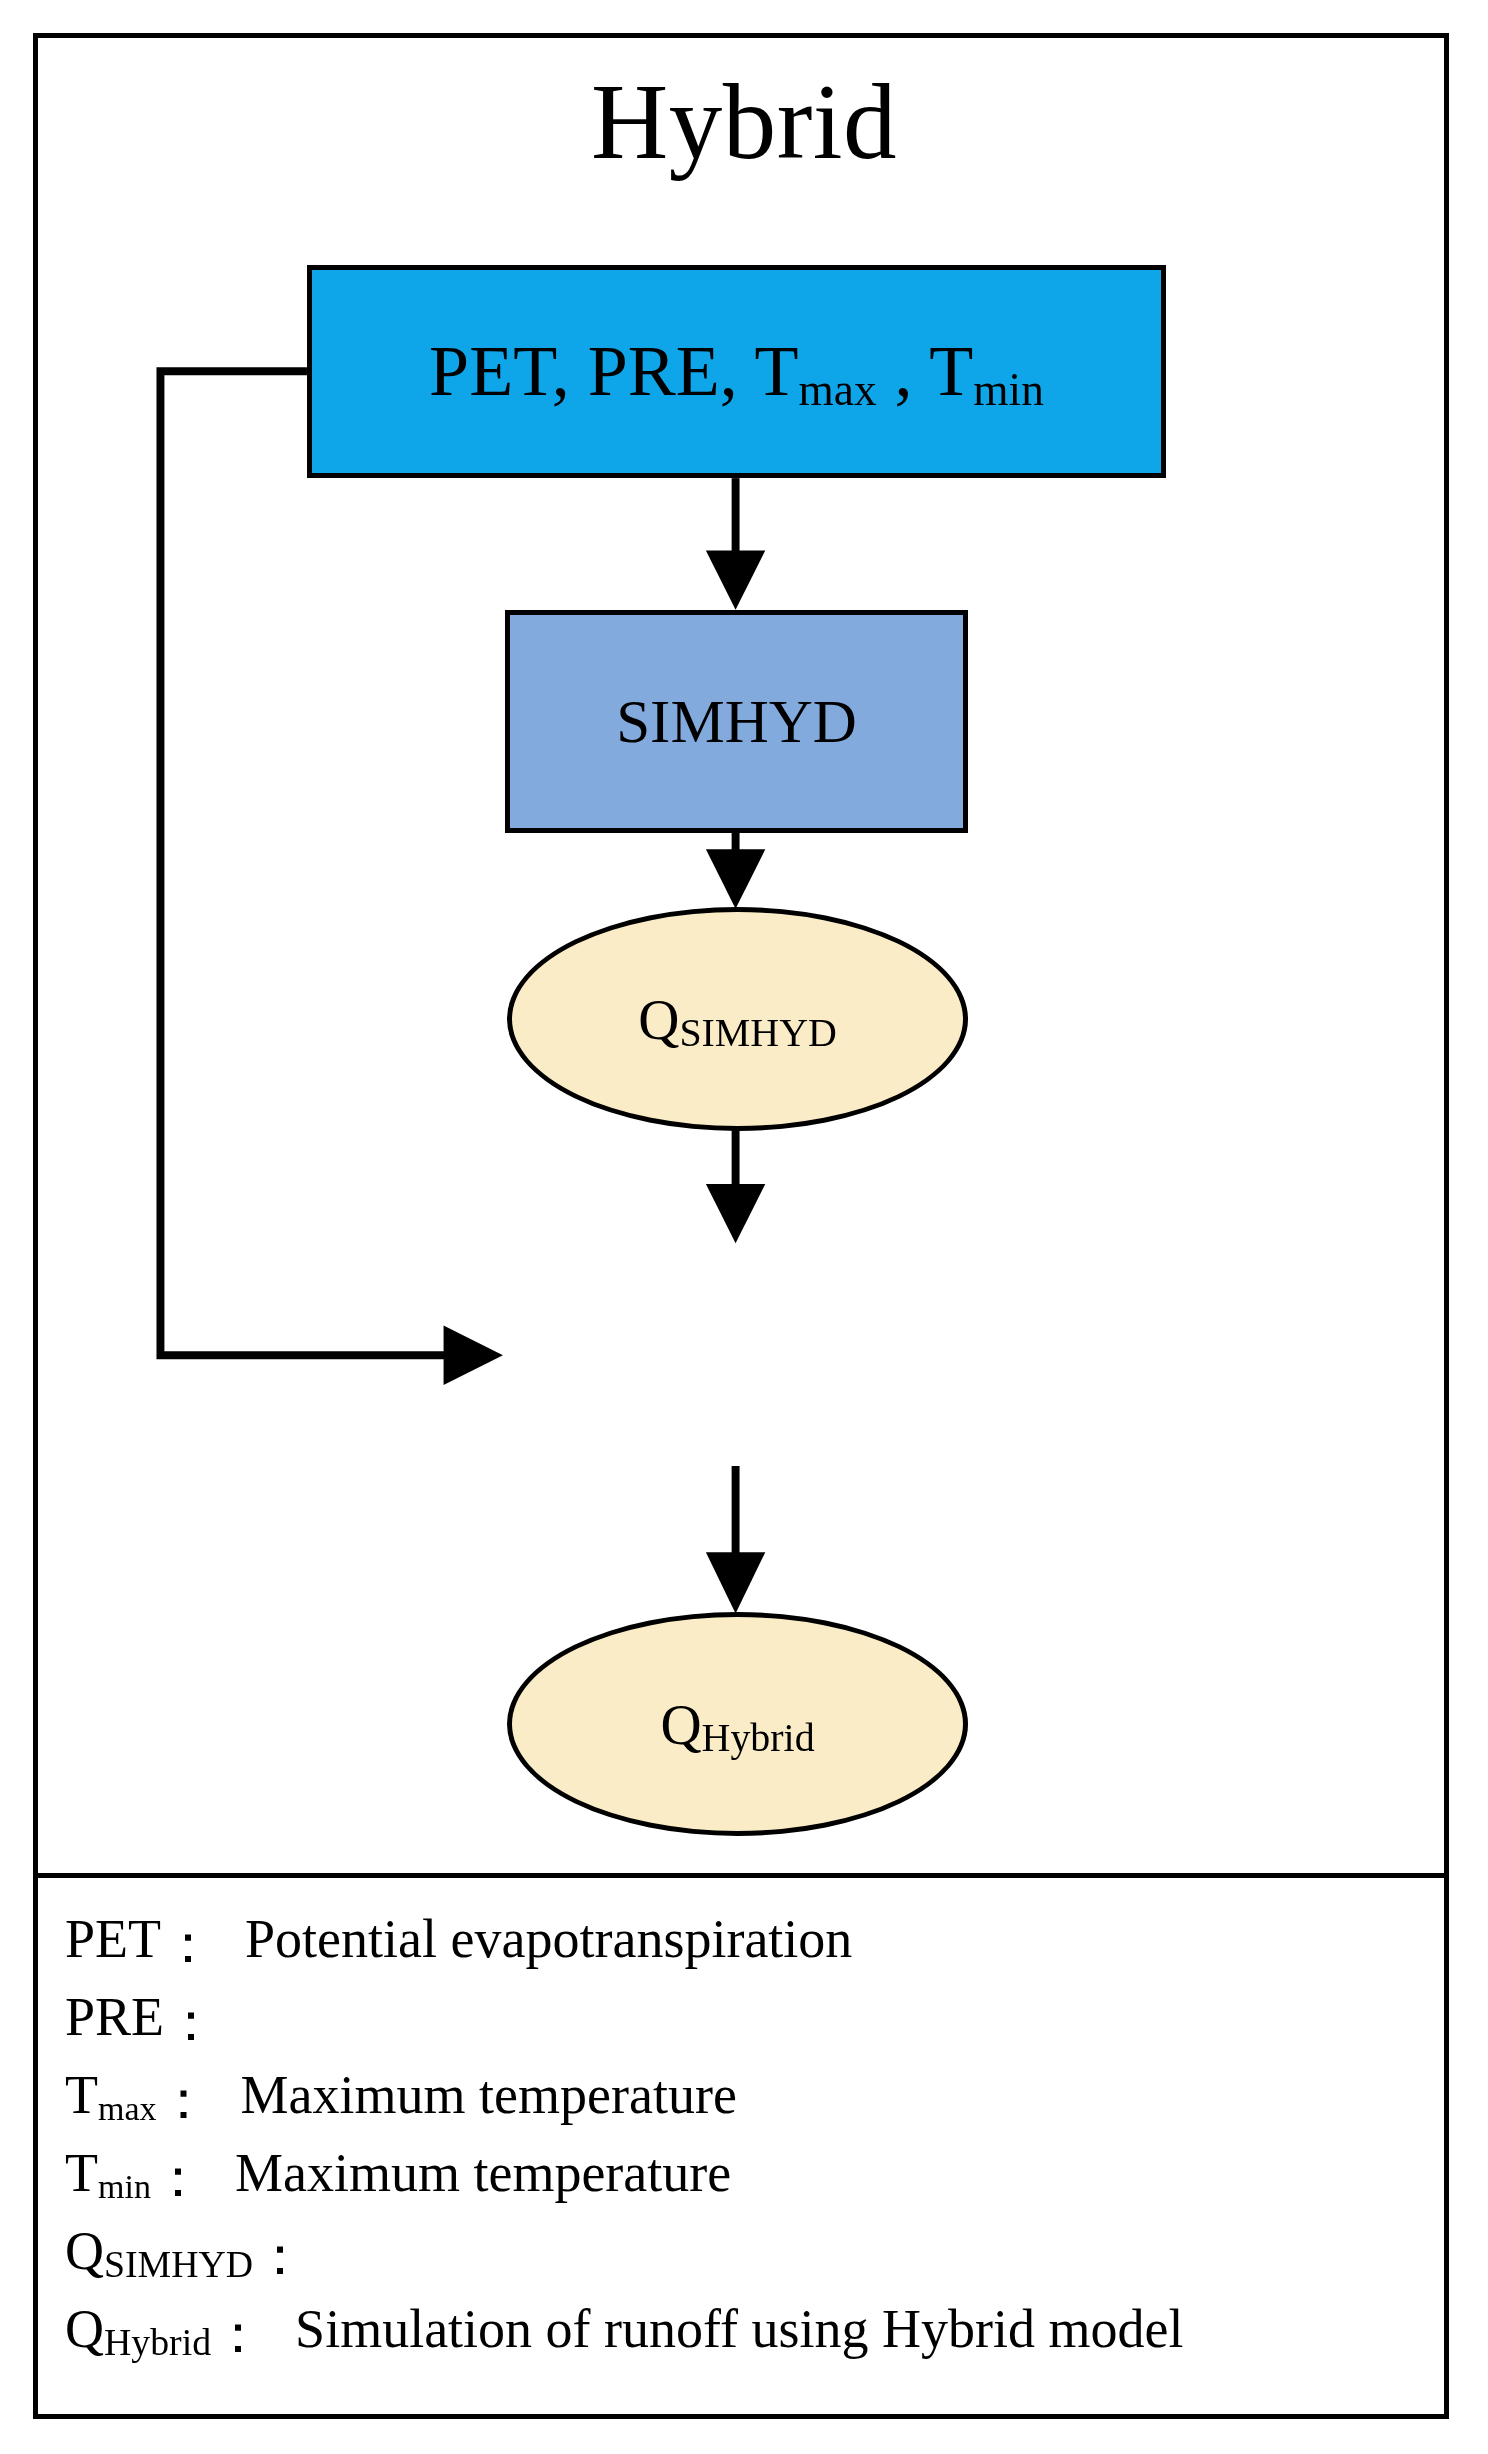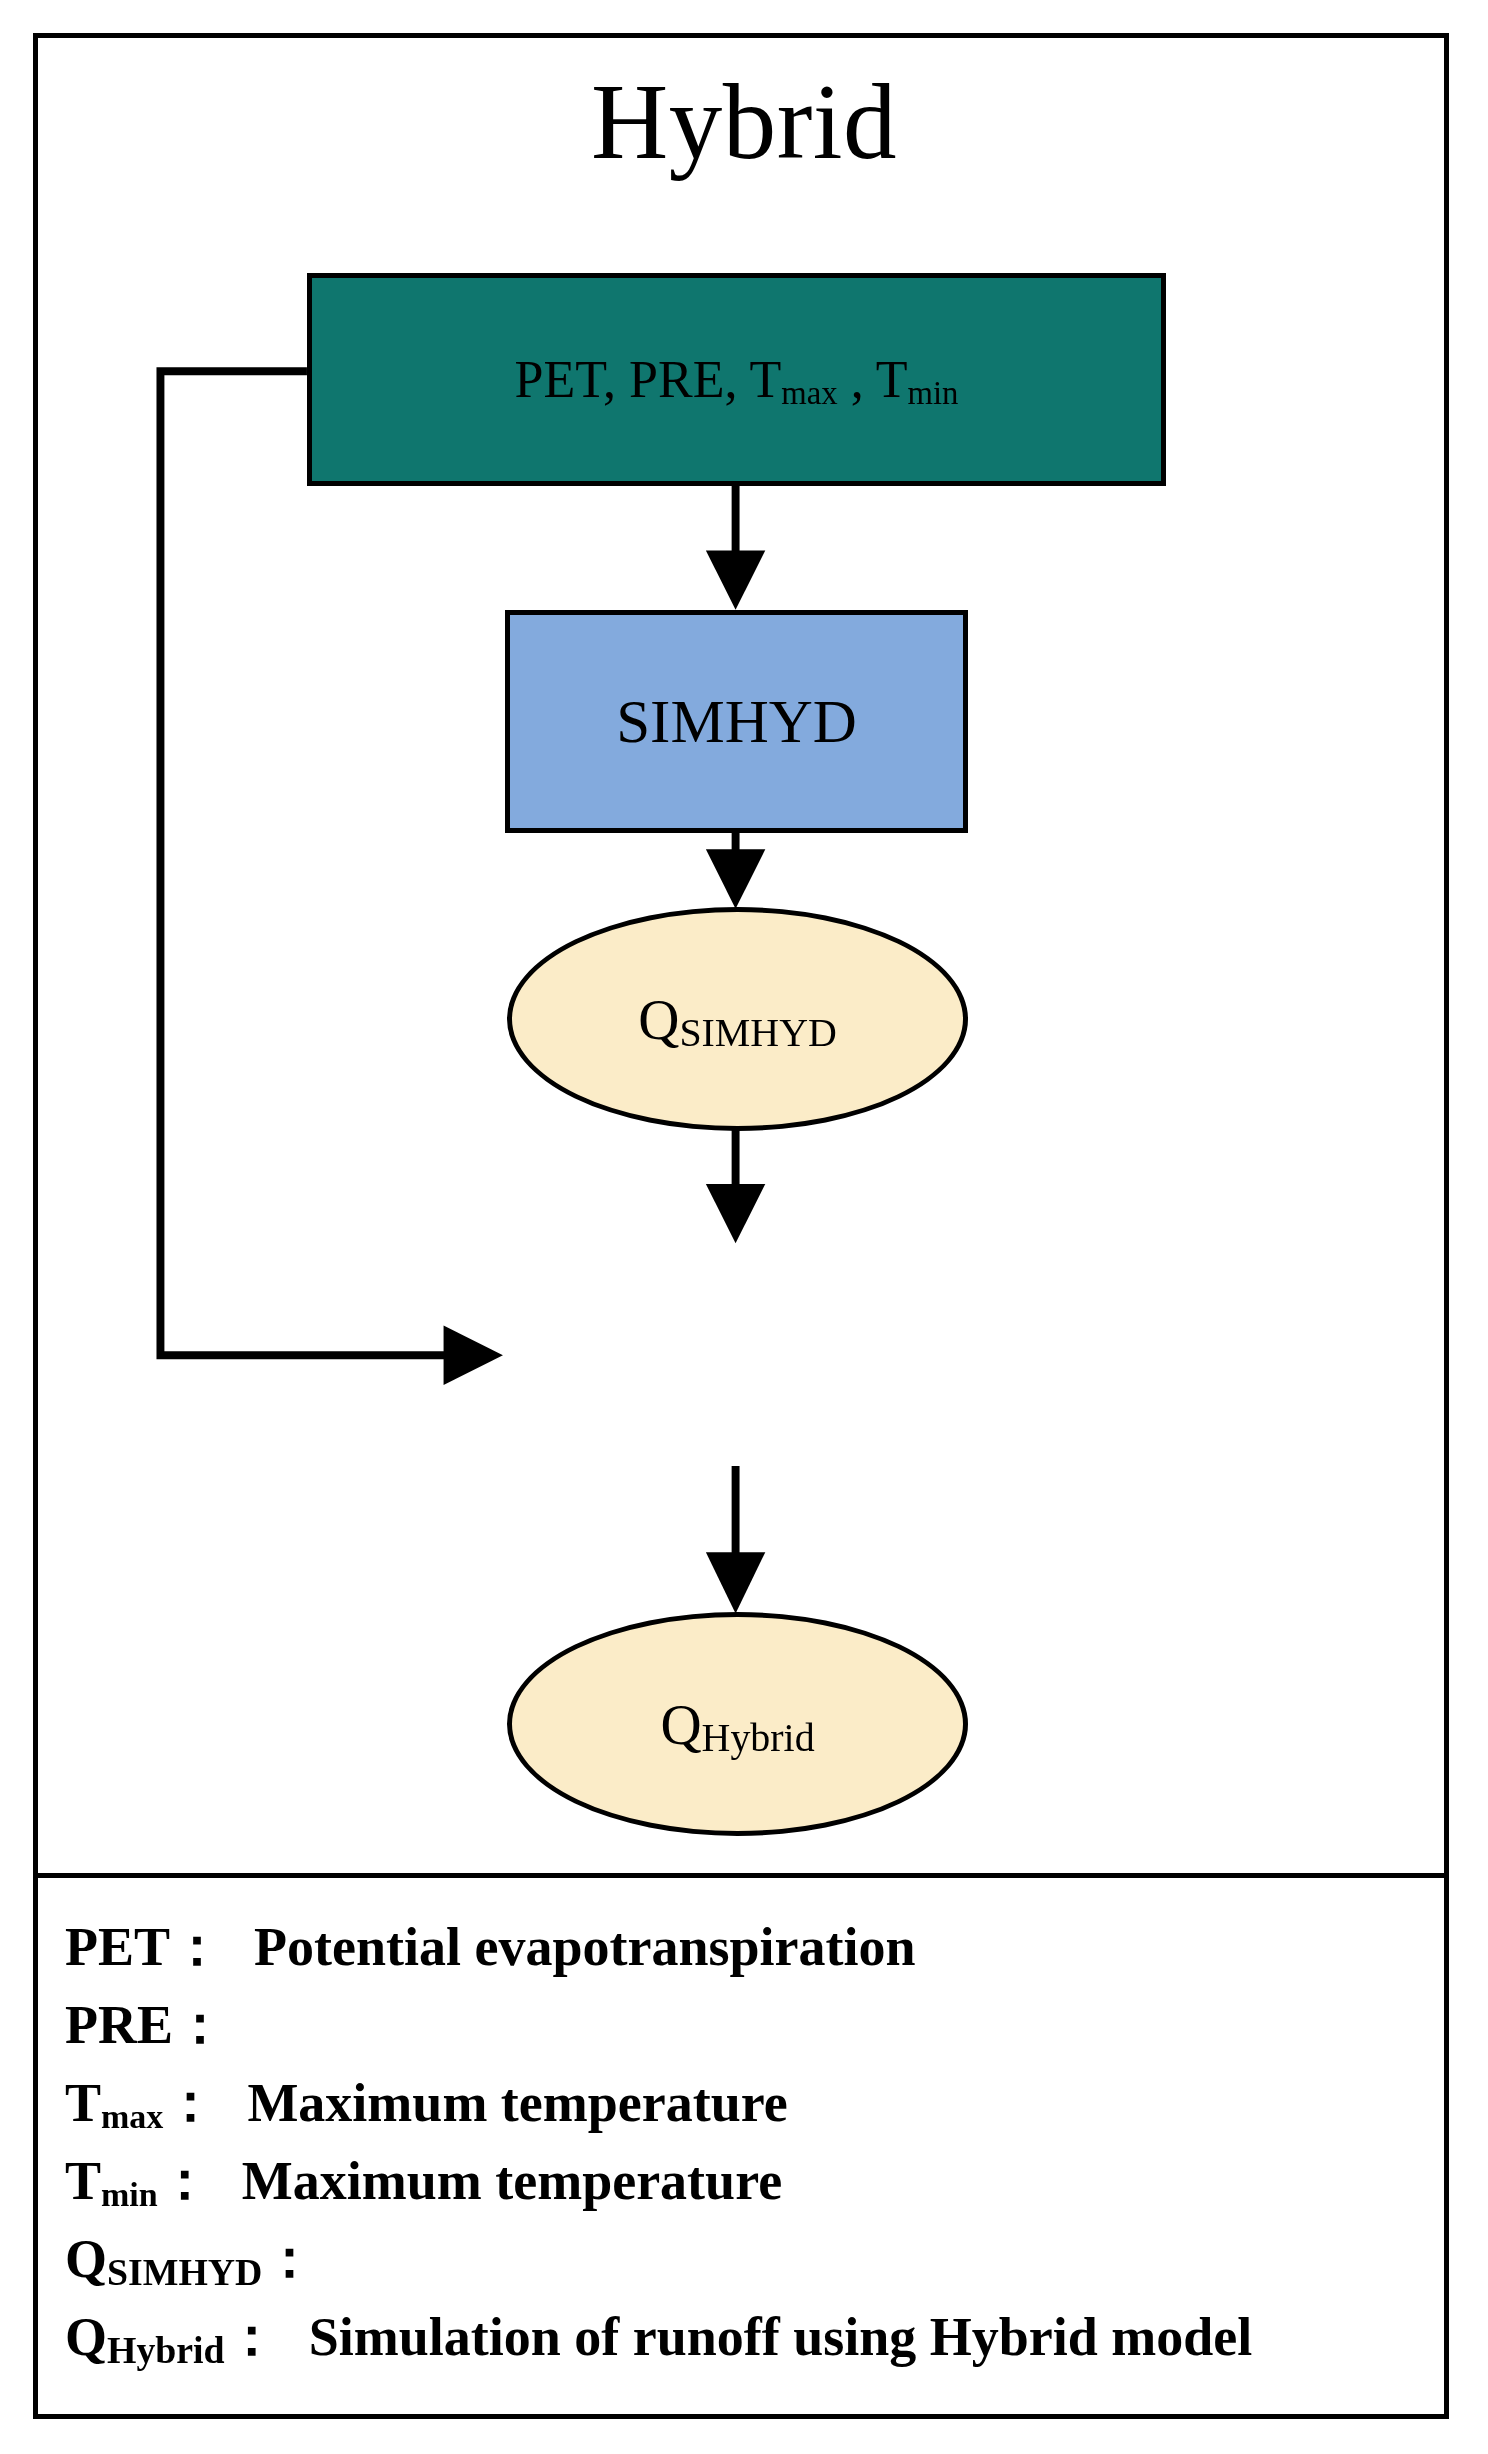--- a/index.html
+++ b/index.html
@@ -62,25 +62,25 @@
     box-sizing: border-box;
     border: 5px solid #000000;
     display: flex;
     align-items: center;
     justify-content: center;
     text-align: center;
   }
 
   .input-box {
     left: 307px;
-    top: 273px;
+    top: 265px;
     width: 859px;
     height: 213px;
-    background: #0f766e;
-    font-size: 52px;
+    background: #0ea5e9;
+    font-size: 72px;
   }
 
   .simhyd-box {
     left: 505px;
     top: 610px;
     width: 463px;
     height: 223px;
     background: #83aadd;
     font-size: 61px;
   }
@@ -152,25 +152,24 @@
     left: 33px;
     top: 1878px;
     width: 1416px;
     height: 541px;
     box-sizing: border-box;
     padding: 30px 0 0 32px;
   }
 
   .legend-row {
     display: flex;
-    align-items: center;
+    align-items: flex-start;
     height: 78px;
     font-size: 54px;
     white-space: nowrap;
-    font-weight: bold;
   }
 
   .legend-term {
     display: inline-block;
     min-width: 0;
   }
 
   .legend-colon {
     display: inline-block;
     padding: 0 4px 0 0;

